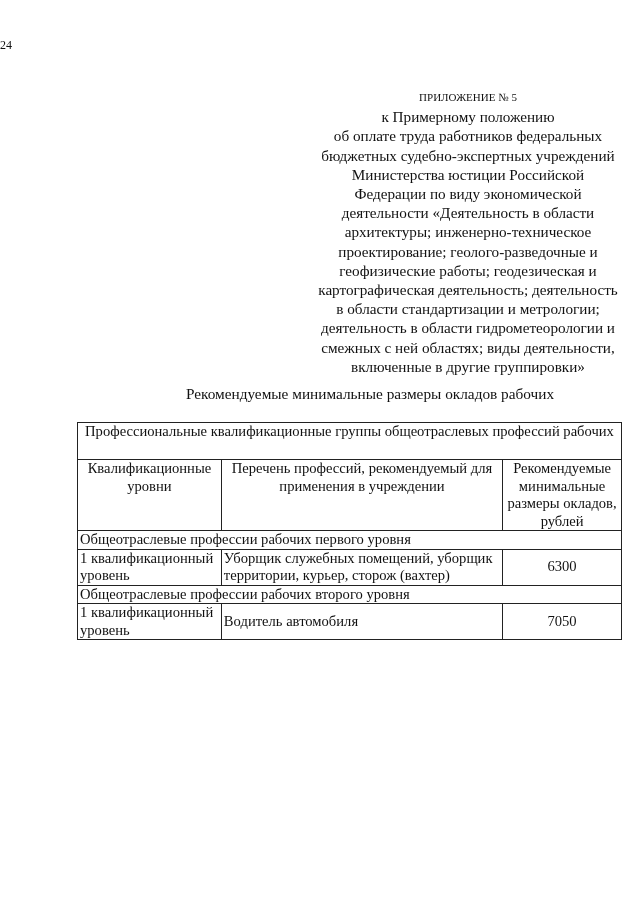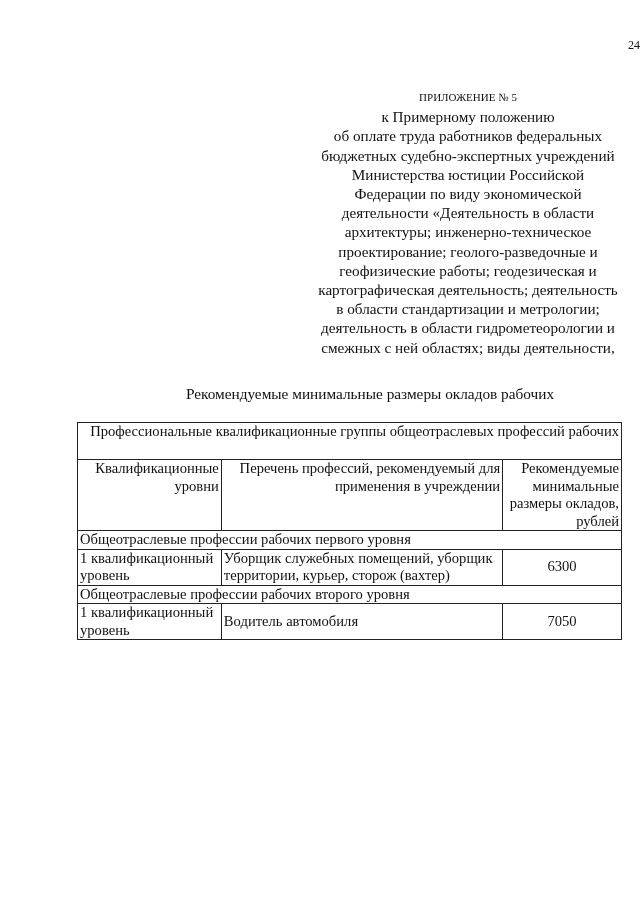--- a/index.html
+++ b/index.html
@@ -1,31 +1,31 @@
 <!DOCTYPE html>
 <html><head>
 <meta charset="utf-8">
 <style>
   html, body { margin: 0; padding: 0; background: #ffffff; }
   body { width: 640px; height: 905px; position: relative; overflow: hidden;
          font-family: "Liberation Serif", serif; color: #111; }
-  .page-num { position: absolute; top: 38px; left: 0; width: 640px; text-align: right;
+  .page-num { position: absolute; top: 38px; left: 0; width: 640px; text-align: left;
               font-size: 12px; }
   .appendix { position: absolute; top: 88px; left: 318px; width: 300px; text-align: center;
               font-size: 15.2px; line-height: 19.2px; }
   .appendix .title { font-size: 11px; }
   .table-caption { position: absolute; top: 385px; left: 0; width: 740px; text-align: center;
                    font-size: 15.3px; }
   table { position: absolute; top: 422px; left: 77px; width: 545px; border-collapse: collapse;
           font-size: 14.6px; line-height: 17.5px; }
   td { border: 1.4px solid #222; padding: 0 2px; vertical-align: top; }
   .c1 { width: 139px; }
   .c2 { width: 278px; margin-top: 44px; }
   .c3 { width: 114px; }
-  .center { text-align: right; }
+  .center { text-align: center; }
   .hdr-group { height: 36px; }
   .sect { text-align: left; }
   .val { text-align: center; vertical-align: middle; }
   .mid { vertical-align: middle; }
 </style>
 </head>
 <body>
 
 <div class="page-num">24</div>
 
@@ -37,20 +37,21 @@
   <div>Министерства юстиции Российской</div>
   <div>Федерации по виду экономической</div>
   <div>деятельности «Деятельность в области</div>
   <div>архитектуры; инженерно-техническое</div>
   <div>проектирование; геолого-разведочные и</div>
   <div>геофизические работы; геодезическая и</div>
   <div>картографическая деятельность; деятельность</div>
   <div>в области стандартизации и метрологии;</div>
   <div>деятельность в области гидрометеорологии и</div>
   <div>смежных с ней областях; виды деятельности,</div>
+  <div>включенные в другие группировки»</div>
 </div>
 
 <div class="table-caption">Рекомендуемые минимальные размеры окладов рабочих</div>
 
 <table>
   <tbody>
       <tr>
     <td colspan="3" class="center hdr-group">Профессиональные квалификационные группы общеотраслевых профессий рабочих</td>
   </tr>
   <tr>

